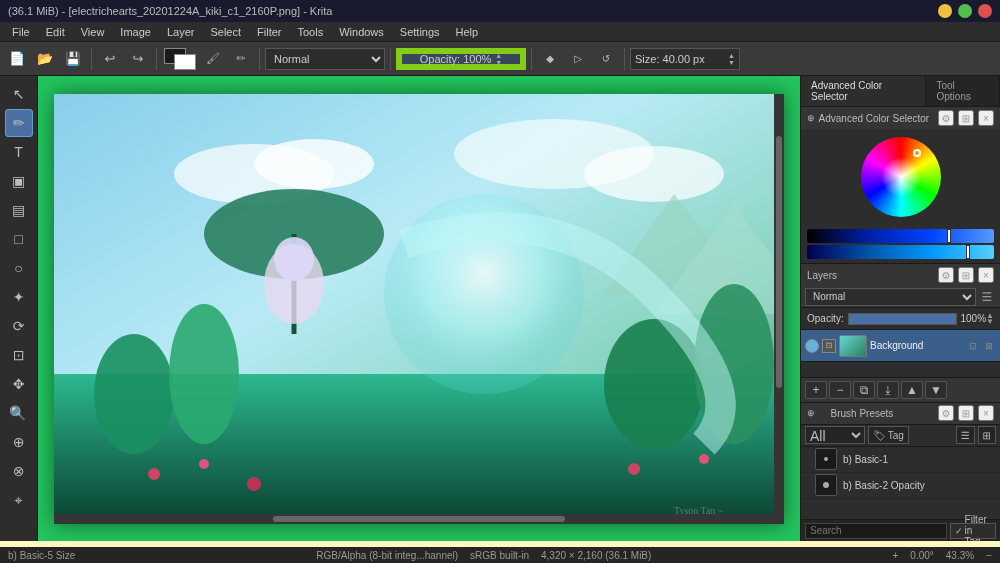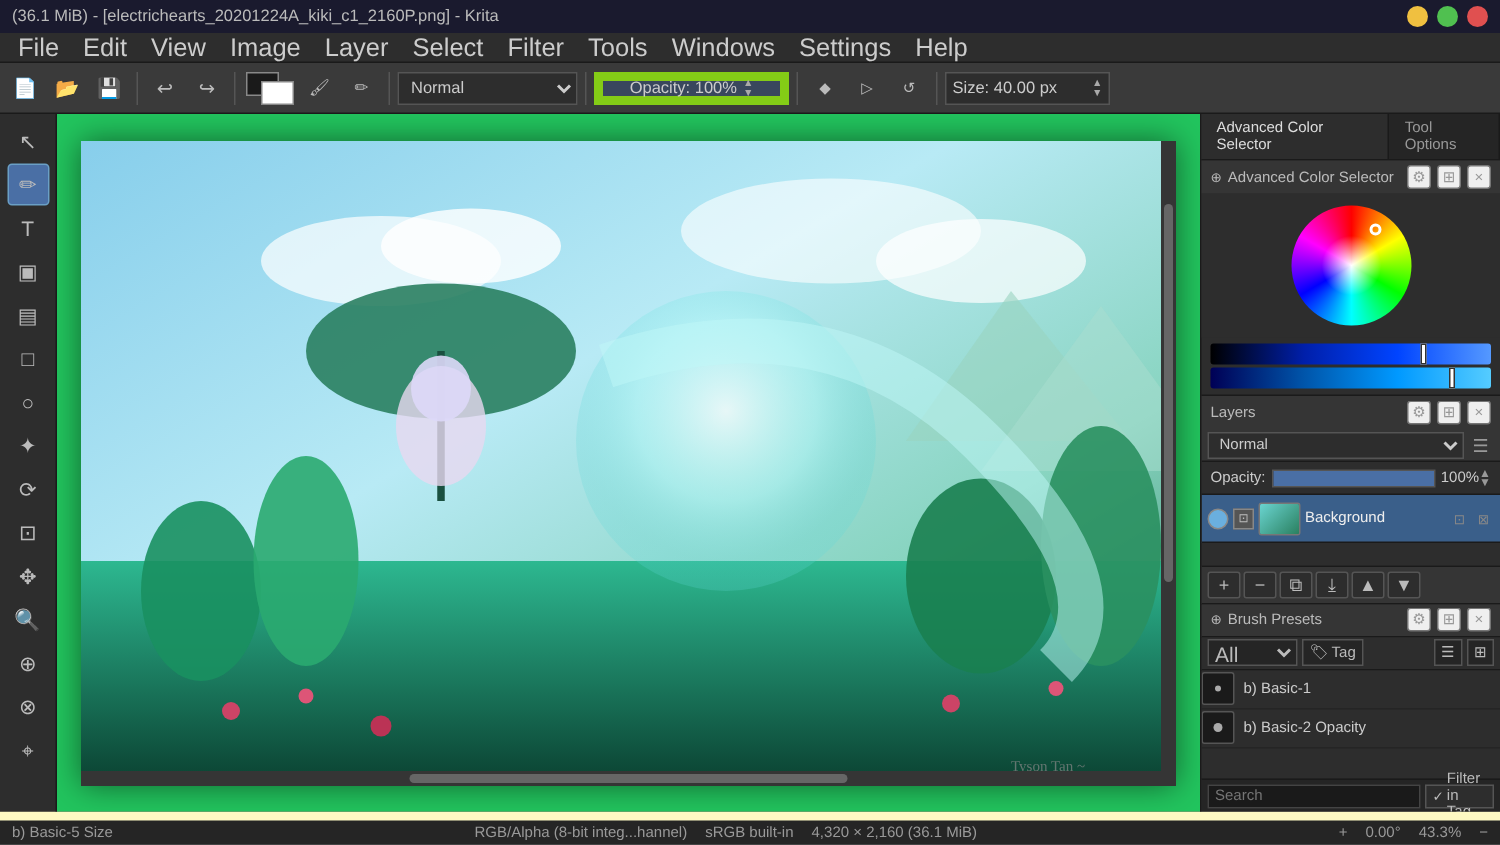--- a/index.html
+++ b/index.html
@@ -46,21 +46,21 @@
       background: #2d2d2d;
       display: flex;
       align-items: center;
       padding: 0 4px;
       border-bottom: 1px solid #1a1a1a;
     }
     .menu-item {
       padding: 2px 8px;
       cursor: pointer;
       color: #ccc;
-      font-size: 17px;
+      font-size: 11px;
     }
 
     
     #toolbar {
       height: 34px;
       background: #3a3a3a;
       display: flex;
       align-items: center;
       padding: 0 4px;
       gap: 2px;
@@ -473,21 +473,21 @@
     }
     .brush-list {
       flex: 1;
       overflow-y: auto;
       background: #2d2d2d;
     }
     .brush-item {
       height: 26px;
       display: flex;
       align-items: center;
-      padding: 0 0;
+      padding: 0 14px;
       gap: 6px;
       cursor: pointer;
       border-bottom: 1px solid #252525;
     }
     .brush-preview {
       width: 22px; height: 22px;
       background: #1a1a1a;
       border: 1px solid #555;
       border-radius: 2px;
       display: flex; align-items: center; justify-content: center;
@@ -826,21 +826,21 @@
         <button class="layers-add-btn">⧉</button>
         <button class="layers-add-btn">⤓</button>
         <button class="layers-add-btn">▲</button>
         <button class="layers-add-btn">▼</button>
       </div>
     </div>
 
     <div id="brush-presets">
       <div class="brush-header">
         <span style="font-size:9px;">⊕</span>
-        <span style="flex:1; margin-left:4px;">Brush Presets</span>
+        <span style="flex:1; margin-left:16px;">Brush Presets</span>
         <div class="panel-header-controls">
           <button class="panel-icon-btn">⚙</button>
           <button class="panel-icon-btn">⊞</button>
           <button class="panel-icon-btn">×</button>
         </div>
       </div>
       <div class="brush-filter-row">
         <select class="brush-filter-select">
           <option>All</option>
         </select>

